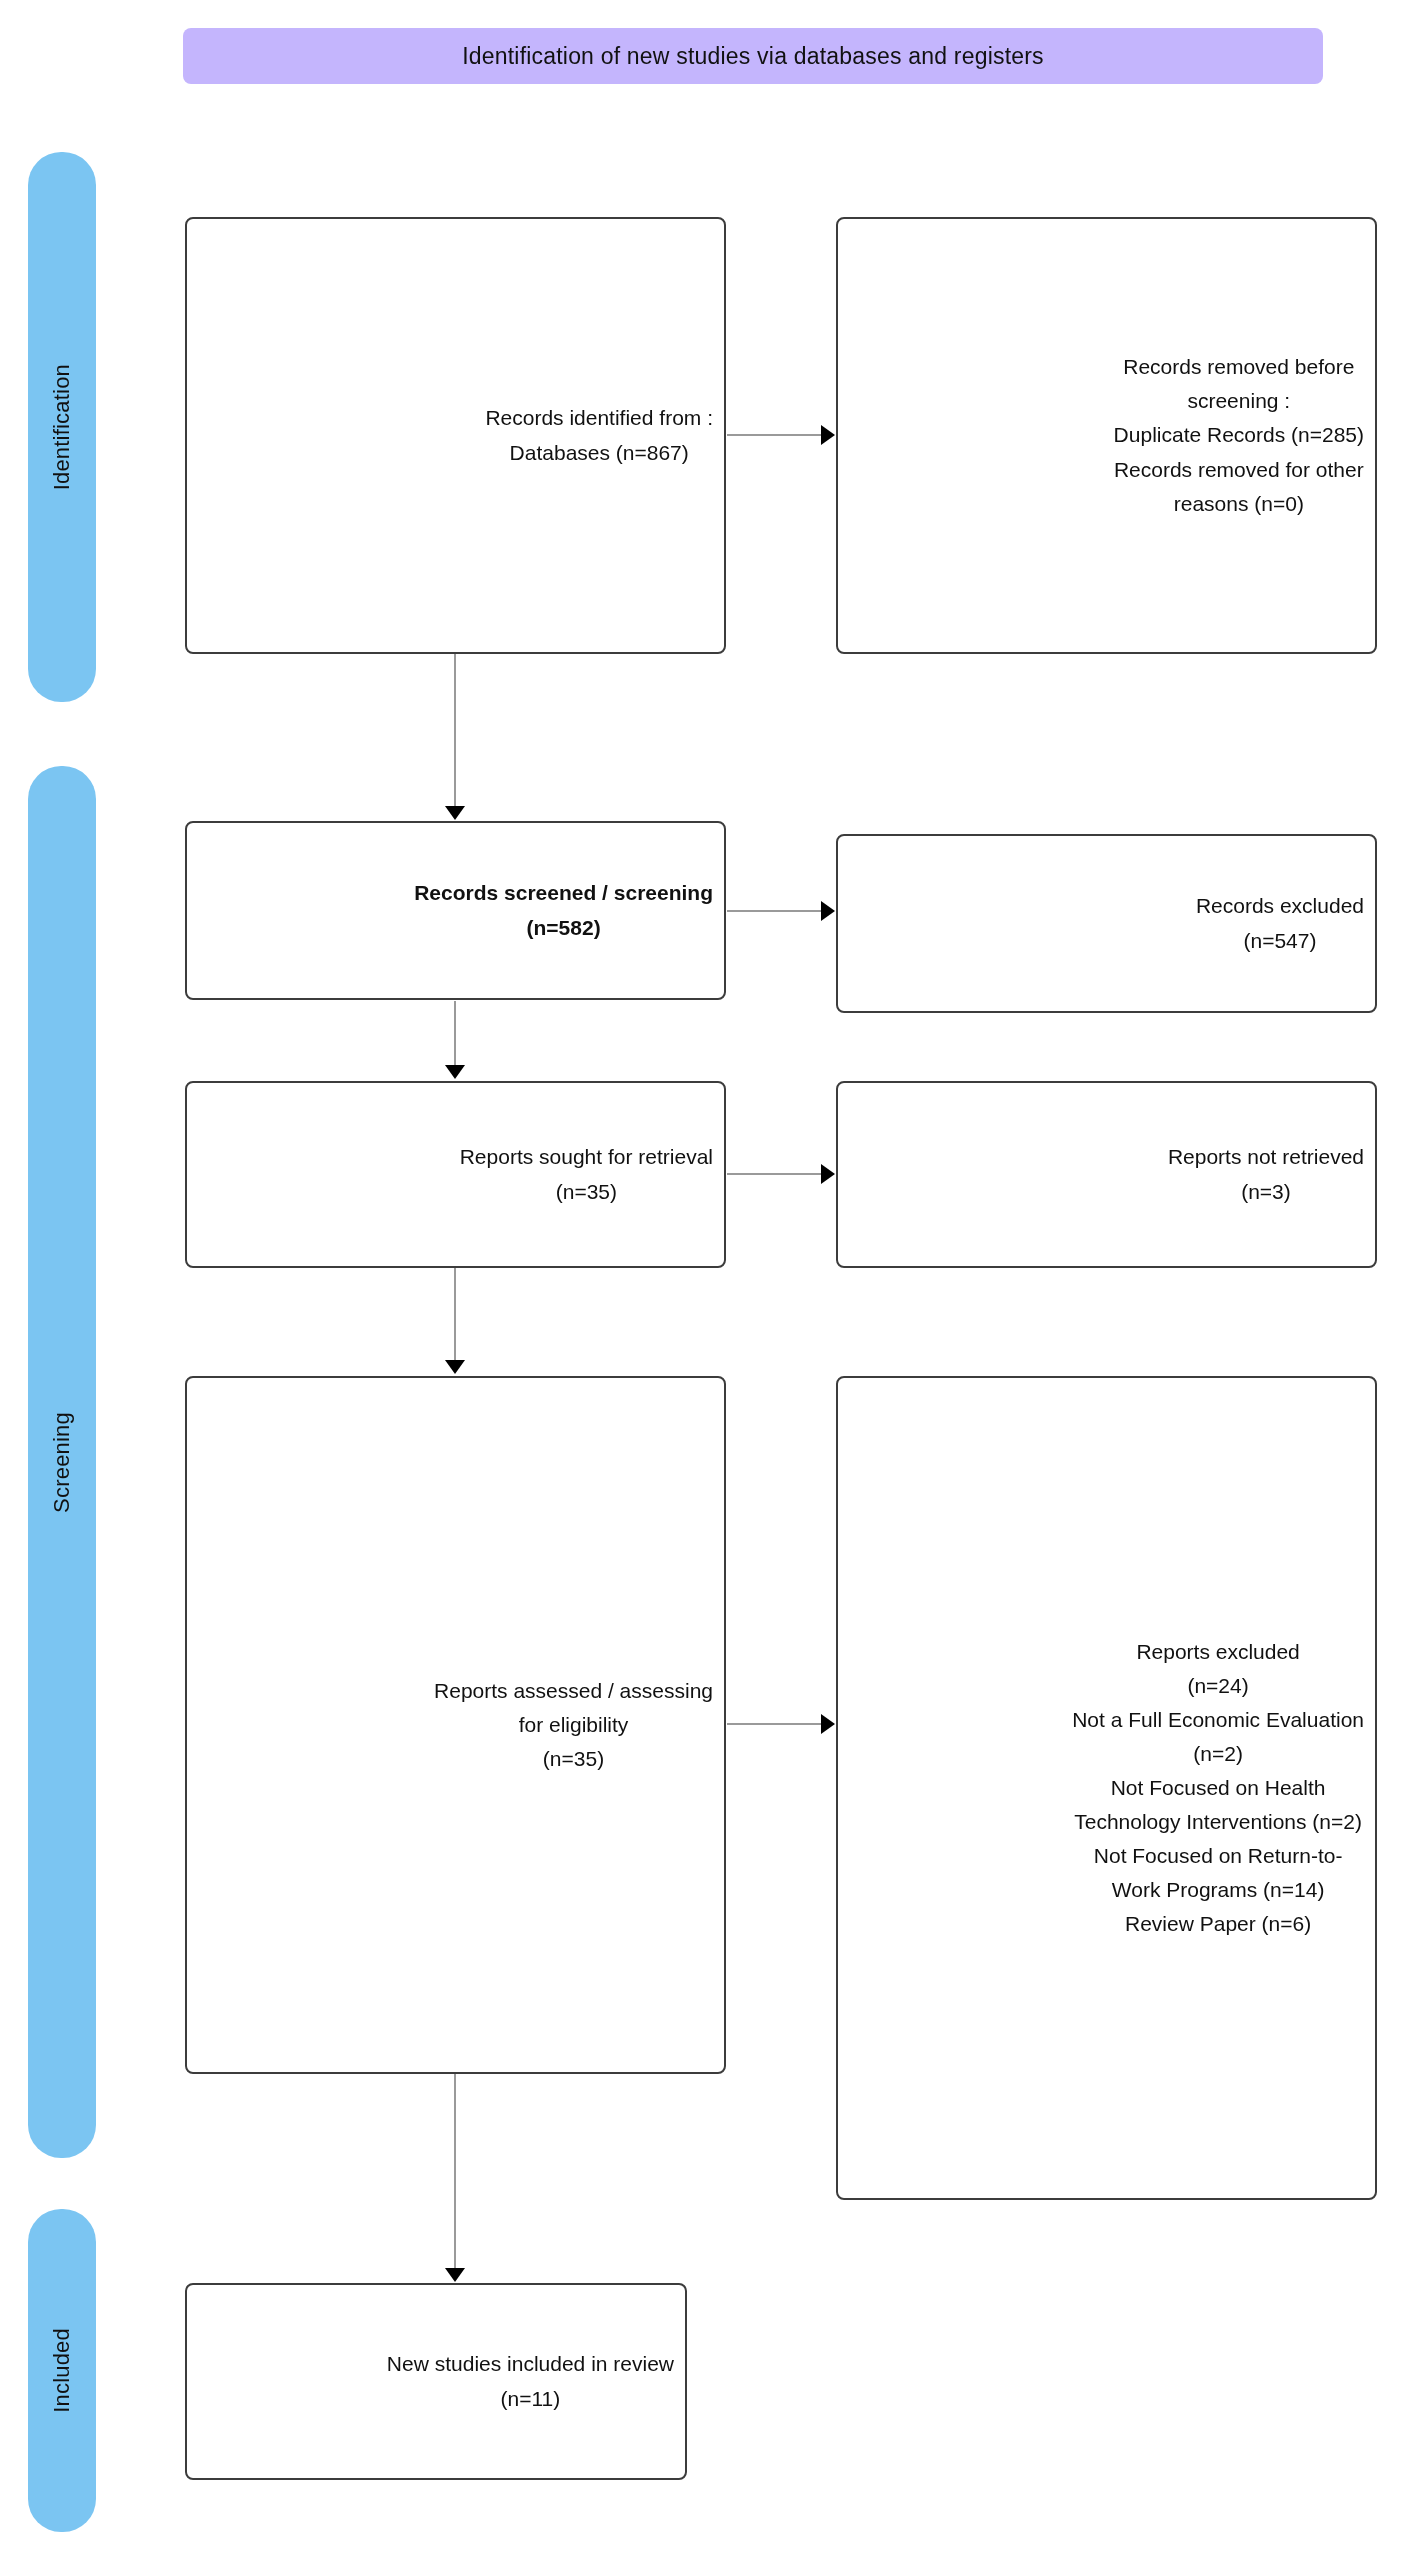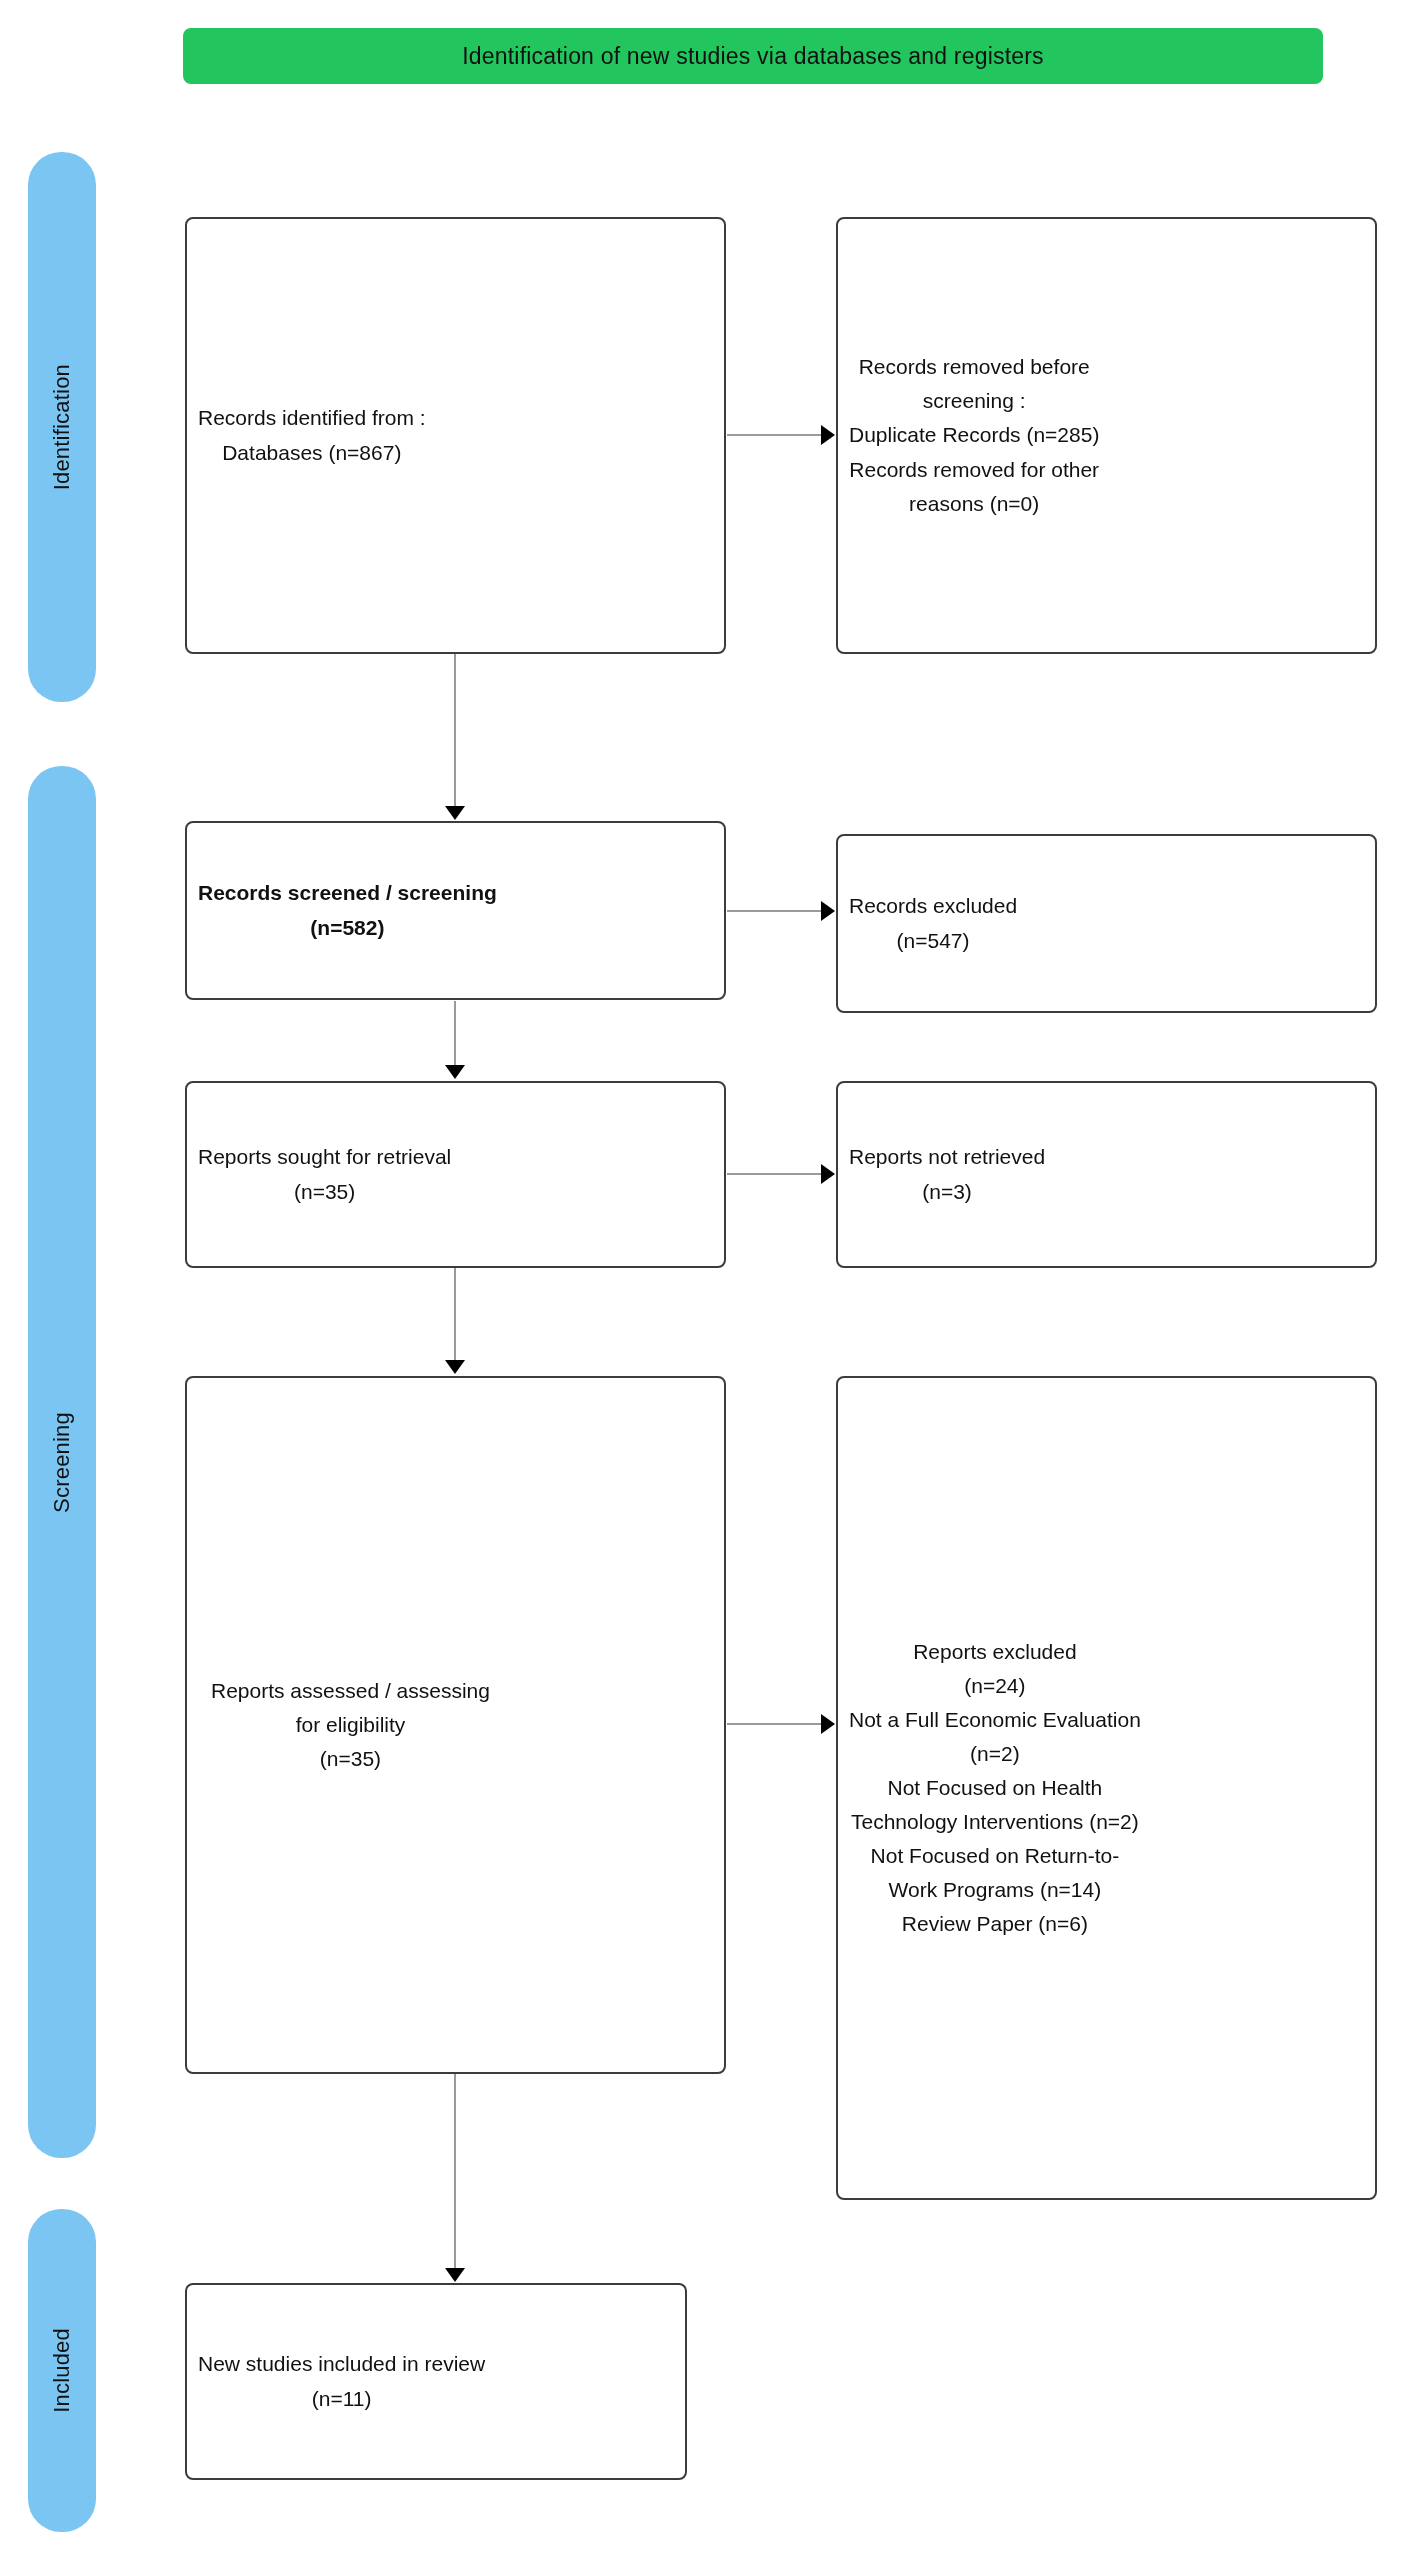--- a/index.html
+++ b/index.html
@@ -5,21 +5,21 @@
   html,body{margin:0;padding:0;background:#ffffff;}
   body{
     width:1410px;height:2576px;position:relative;overflow:hidden;
     font-family:"Liberation Sans", sans-serif;
     -webkit-font-smoothing:antialiased;
   }
 
   
   #header-banner{
     position:absolute;left:183px;top:28px;width:1140px;height:56px;
-    background:#22c55e;border-radius:8px;
+    background:#c4b5fd;border-radius:8px;
     display:flex;align-items:center;justify-content:center;
   }
   #header-banner .title{
     font-size:23px;color:#111;font-weight:400;letter-spacing:0.2px;
   }
 
   
   .rail{
     position:absolute;left:28px;width:68px;
     background:#7BC5F2;border-radius:33px;
@@ -33,21 +33,21 @@
   #rail-screening{top:766px;height:1392px;}
   #rail-included{top:2209px;height:323px;}
 
   
   .fbox{
     position:absolute;
     background:#ffffff;
     border:2px solid #3c3c3c;
     border-radius:8px;
     box-sizing:border-box;
-    display:flex;align-items:center;justify-content:flex-start;
+    display:flex;align-items:center;justify-content:flex-end;
     padding:6.4px 11px;
   }
   .fbox .btext{
     text-align:center;font-size:21px;line-height:1.62;color:#111;
     white-space:pre-line;
   }
 
   .col-left{left:185px;width:541px;}
   .col-right{left:836px;width:541px;}
 

